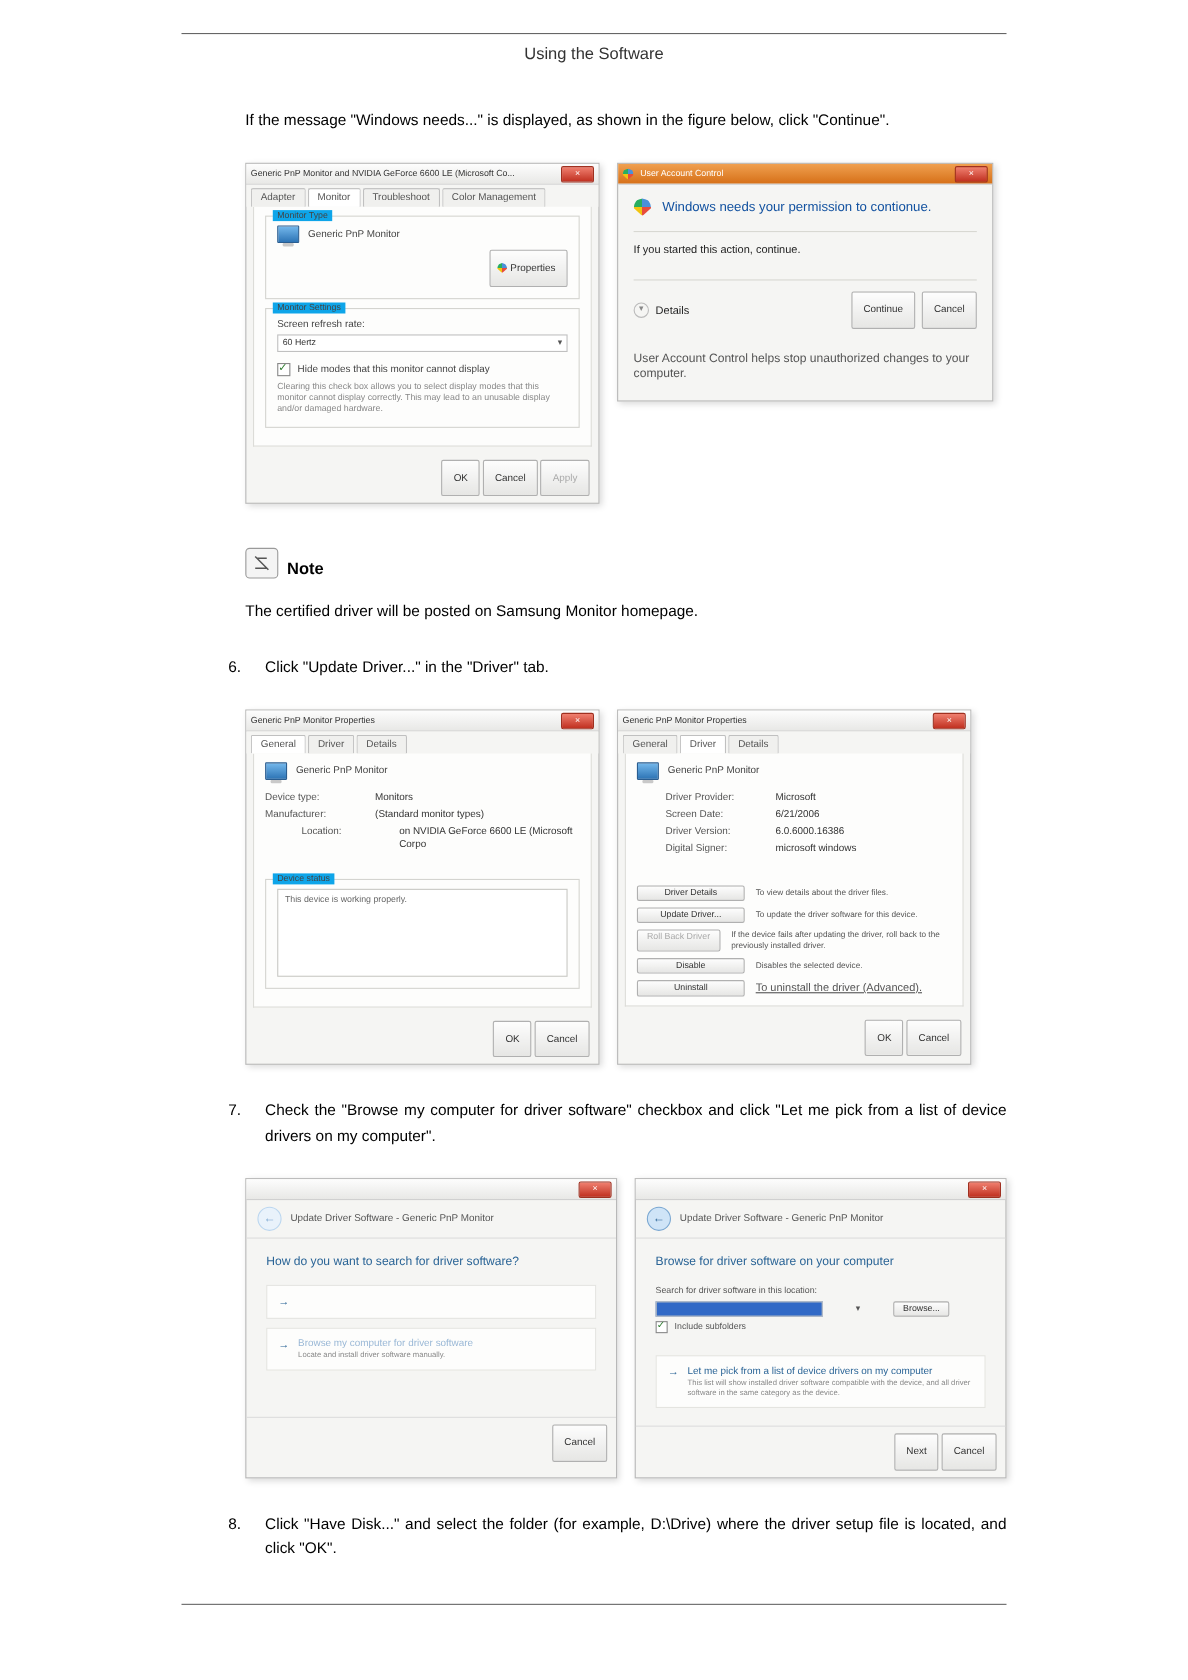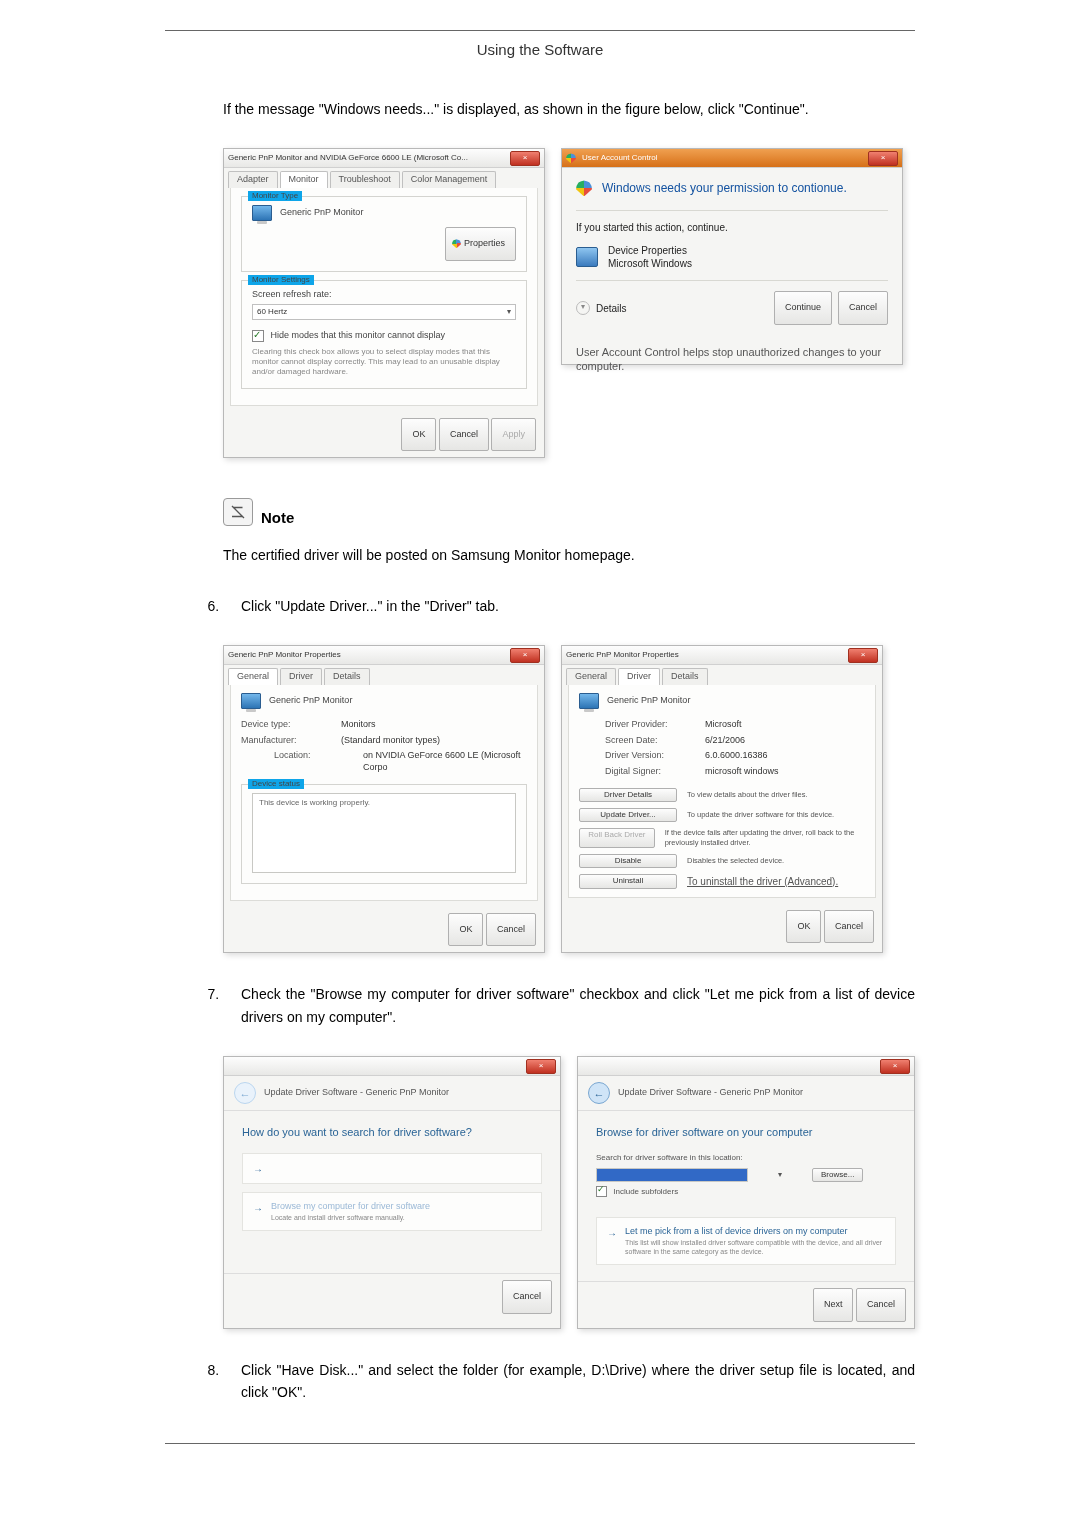--- a/index.html
+++ b/index.html
@@ -307,27 +307,20 @@
           <span>User Account Control</span>
           <span class="closebox">×</span>
         </div>
         <div class="uac-body">
           <div style="display:flex;align-items:center;gap:10px;margin-bottom:14px;">
             <span class="shield-ico"></span>
             <span style="color:#1352a0;font-size:12px;">Windows needs your permission to contionue.</span>
           </div>
           <div class="uac-section">
             <div style="margin-bottom:10px;">If you started this action, continue.</div>
-            <div style="display:flex;align-items:center;gap:10px;">
-              <span class="app-ico"></span>
-              <div>
-                <div>Device Properties</div>
-                <div>Microsoft Windows</div>
-              </div>
-            </div>
           </div>
           <div class="uac-section" style="display:flex;align-items:center;">
             <span style="display:inline-block;width:12px;height:12px;border:1px solid #bbb;border-radius:50%;text-align:center;line-height:10px;color:#888;margin-right:6px;font-size:8px;">▾</span>
             <span>Details</span>
             <span style="margin-left:auto;"></span>
             <span class="btn">Continue</span>
             <span class="btn" style="margin-left:6px;">Cancel</span>
           </div>
           <div style="margin-top:10px;color:#555;font-size:11px;">User Account Control helps stop unauthorized changes to your computer.</div>
         </div>
@@ -366,21 +359,21 @@
             <span>Generic PnP Monitor</span>
           </div>
           <div class="kv">
               <span class="k">Device type:</span>
               <span class="v">Monitors</span>
             </div>
           <div class="kv">
               <span class="k">Manufacturer:</span>
               <span class="v">(Standard monitor types)</span>
             </div>
-          <div class="kv" style="margin-bottom:10px;padding-left:33px;">
+          <div class="kv" style="margin-bottom:25px;padding-left:33px;">
               <span class="k">Location:</span>
               <span class="v">on NVIDIA GeForce 6600 LE (Microsoft Corpo</span>
             </div>
           <div class="grpbox">
             <span class="grp-title">Device status</span>
             <div class="textarea">This device is working properly.</div>
           </div>
         </div>
         <div class="btn-row">
           <span class="btn">OK</span>
@@ -396,21 +389,21 @@
         <div class="tabs">
           <span class="tab">General</span>
           <span class="tab active">Driver</span>
           <span class="tab">Details</span>
         </div>
         <div class="panel">
           <div style="display:flex;align-items:center;gap:8px;margin-bottom:10px;">
             <span class="mon-ico"></span>
             <span>Generic PnP Monitor</span>
           </div>
-          <div style="padding-left:26px;margin-bottom:10px;">
+          <div style="padding-left:26px;margin-bottom:27px;">
             <div class="kv">
                 <span class="k">Driver Provider:</span>
                 <span class="v">Microsoft</span>
               </div>
             <div class="kv">
                 <span class="k">Screen Date:</span>
                 <span class="v">6/21/2006</span>
               </div>
             <div class="kv">
                 <span class="k">Driver Version:</span>

